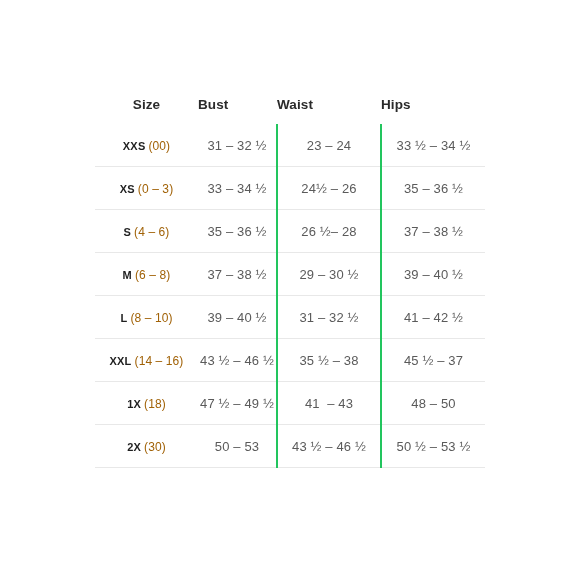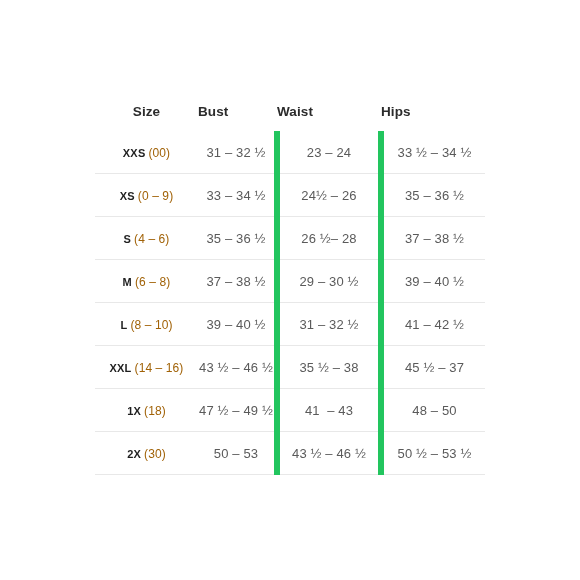--- a/index.html
+++ b/index.html
@@ -19,21 +19,21 @@
   .page {
     position: relative;
     width: 580px;
     height: 580px;
     background: #ffffff;
   }
 
   .chart-wrap {
     position: absolute;
     left: 95px;
-    top: 103px;
+    top: 96px;
     width: 390px;
   }
 
   table.size-table {
     width: 390px;
     border-collapse: collapse;
     table-layout: fixed;
   }
 
   
@@ -70,21 +70,21 @@
     font-size: 13px;
     color: #5a5a5a;
     text-align: center;
     padding: 0;
     white-space: pre;
   }
 
   
   tbody td.cell-bust,
   tbody td.cell-waist {
-    border-right: 6px solid #22c55e;
+    border-right: 2px solid #22c55e;
   }
 
   
   td.cell-size {
     text-align: center;
     white-space: nowrap;
   }
   .size-code {
     font-size: 11px;
     font-weight: 700;
@@ -129,21 +129,21 @@
       <tbody>
 
         <tr>
           <td class="cell-size"><span class="size-code">XXS</span><span class="size-num">(00)</span></td>
           <td class="cell-bust"><span class="meas">31 – 32 ½</span></td>
           <td class="cell-waist"><span class="meas">23 – 24</span></td>
           <td class="cell-hips"><span class="meas">33 ½ – 34 ½</span></td>
         </tr>
 
         <tr>
-          <td class="cell-size"><span class="size-code">XS</span><span class="size-num">(0 – 9)</span></td>
+          <td class="cell-size"><span class="size-code">XS</span><span class="size-num">(0 – 3)</span></td>
           <td class="cell-bust"><span class="meas">33 – 34 ½</span></td>
           <td class="cell-waist"><span class="meas">24½ – 26</span></td>
           <td class="cell-hips"><span class="meas">35 – 36 ½</span></td>
         </tr>
 
         <tr>
           <td class="cell-size"><span class="size-code">S</span><span class="size-num">(4 – 6)</span></td>
           <td class="cell-bust"><span class="meas">35 – 36 ½</span></td>
           <td class="cell-waist"><span class="meas">26 ½– 28</span></td>
           <td class="cell-hips"><span class="meas">37 – 38 ½</span></td>

